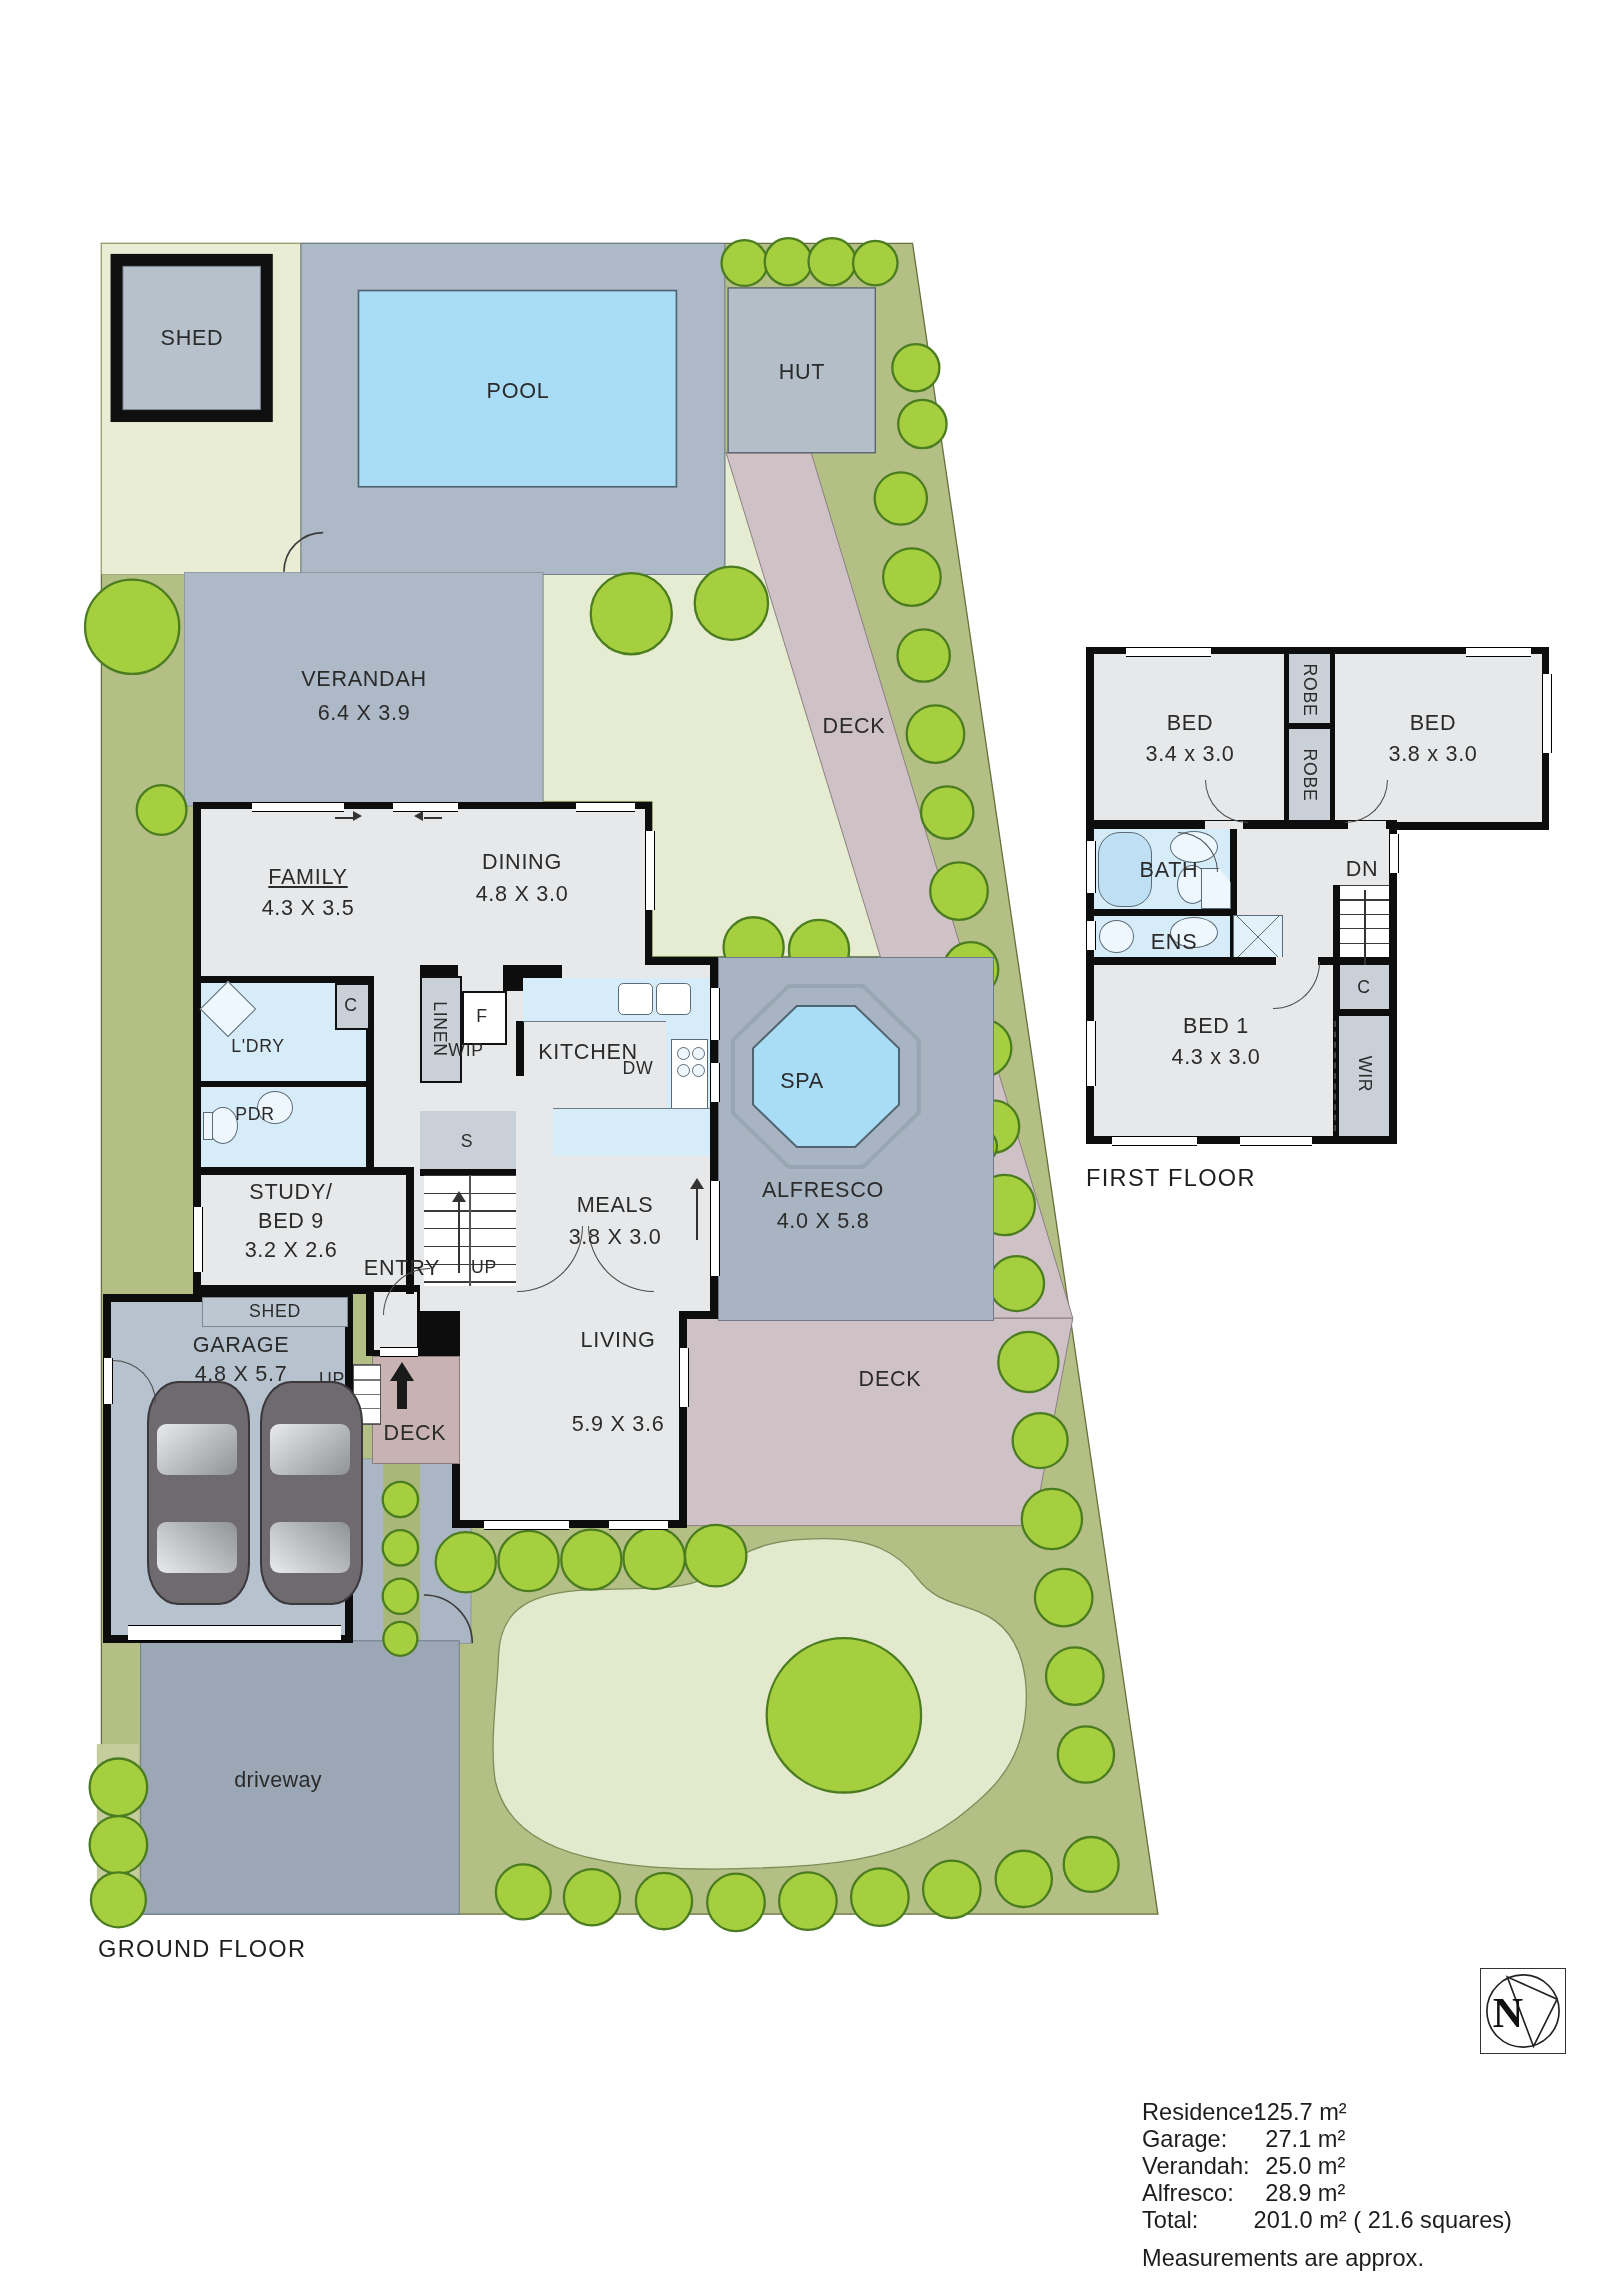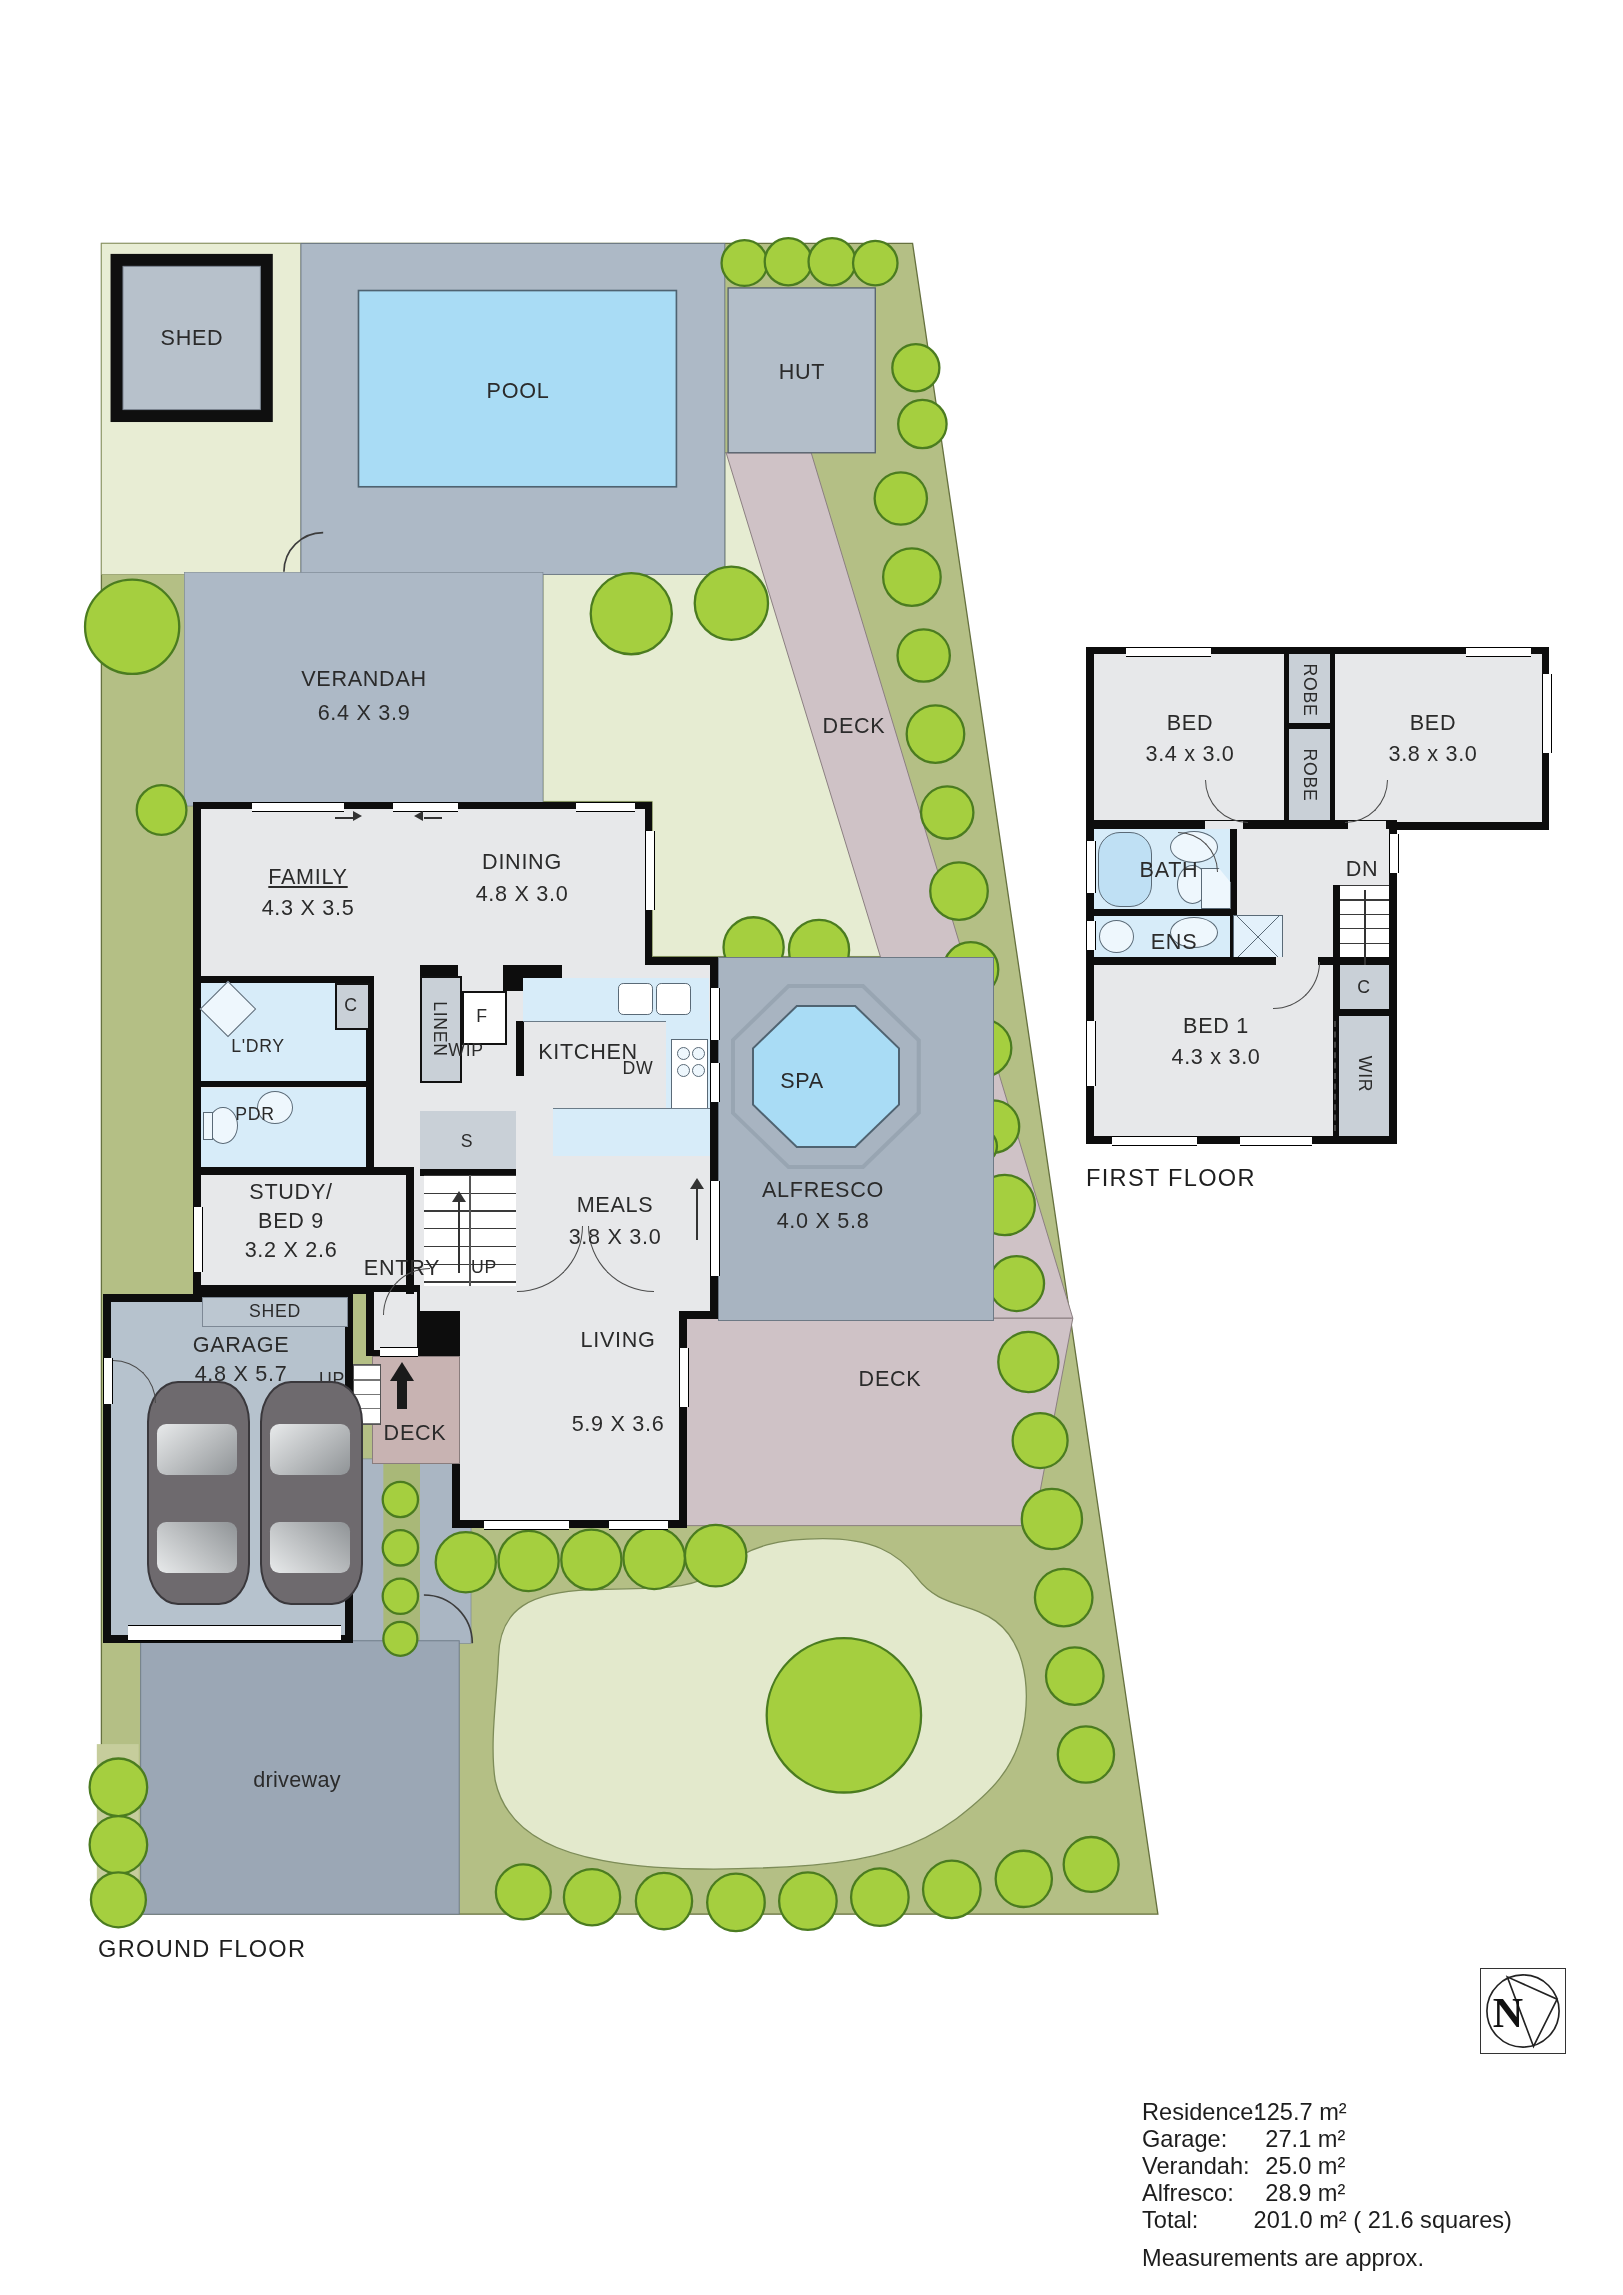--- a/index.html
+++ b/index.html
@@ -164,21 +164,21 @@
         <circle cx="1660" cy="2682" r="43"></circle>
       <circle cx="1290" cy="2622" r="118"></circle>
     </g>
   </svg>
 
   <div class="lb" style="left:192px;top:338px;">SHED</div>
   <div class="lb" style="left:518px;top:391px;">POOL</div>
   <div class="lb" style="left:802px;top:372px;">HUT</div>
   <div class="lb" style="left:854px;top:726px;">DECK</div>
   <div class="lb" style="left:890px;top:1379px;">DECK</div>
-  <div class="lb lower" style="left:297px;top:1780px;">driveway</div>
+  <div class="lb lower" style="left:278px;top:1780px;">driveway</div>
   <div class="lb" style="left:364px;top:679px;">VERANDAH</div>
   <div class="lb" style="left:364px;top:713px;">6.4 X 3.9</div>
 
   <div class="wall" style="left:193px;top:802px;width:459px;height:492px;"></div>
   <div class="wall" style="left:412px;top:957px;width:306px;height:362px;"></div>
   <div class="wall" style="left:452px;top:1279px;width:235px;height:249px;"></div>
   <div class="wall" style="left:366px;top:1284px;width:94px;height:72px;"></div>
   <div class="wall" style="left:103px;top:1294px;width:250px;height:349px;"></div>
 
   <div class="floor room" style="left:201px;top:809px;width:444px;height:476px;"></div>

